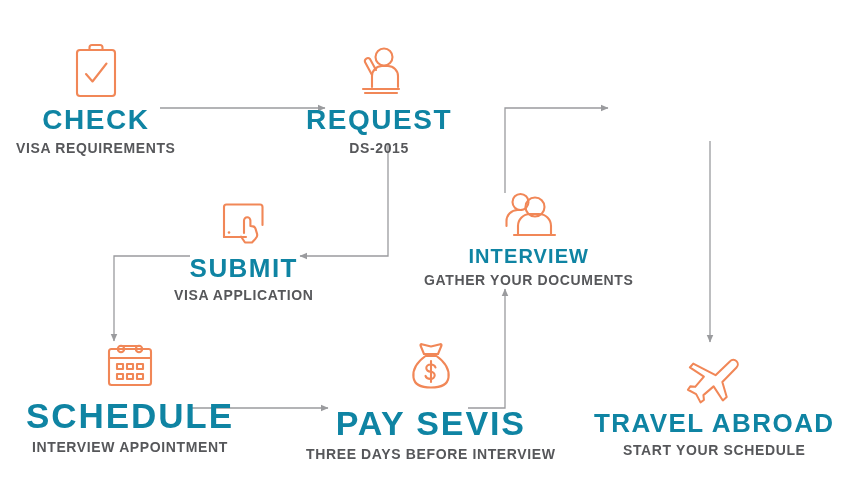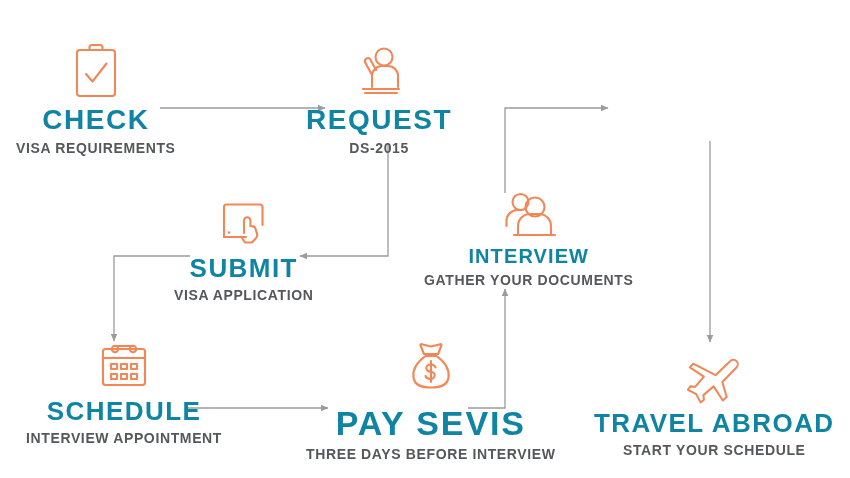--- a/index.html
+++ b/index.html
@@ -64,21 +64,21 @@
   #step-reserve      { left: 600px; top: 36px; }
   #step-reserve  .step-title { font-size: 26px; }
   #step-reserve  .step-sub   { font-size: 9px; }
 
   #step-submit       { left: 174px; top: 199px; }
   #step-submit   .step-title { font-size: 26px; }
   #step-interview    { left: 424px; top: 190px; }
   #step-interview .step-title{ font-size: 20px; }
 
   #step-schedule     { left: 26px;  top: 340px; }
-  #step-schedule .step-title { font-size: 26px; }
+  #step-schedule .step-title { font-size: 35px; }
   #step-paysevis     { left: 306px; top: 340px; }
   #step-paysevis .step-title { font-size: 34px; margin-top: 8px; }
   #step-travel       { left: 594px; top: 352px; }
   #step-travel   .step-title { font-size: 26px; }
 </style>
 </head>
 <body>
 
 <div id="canvas">
 

